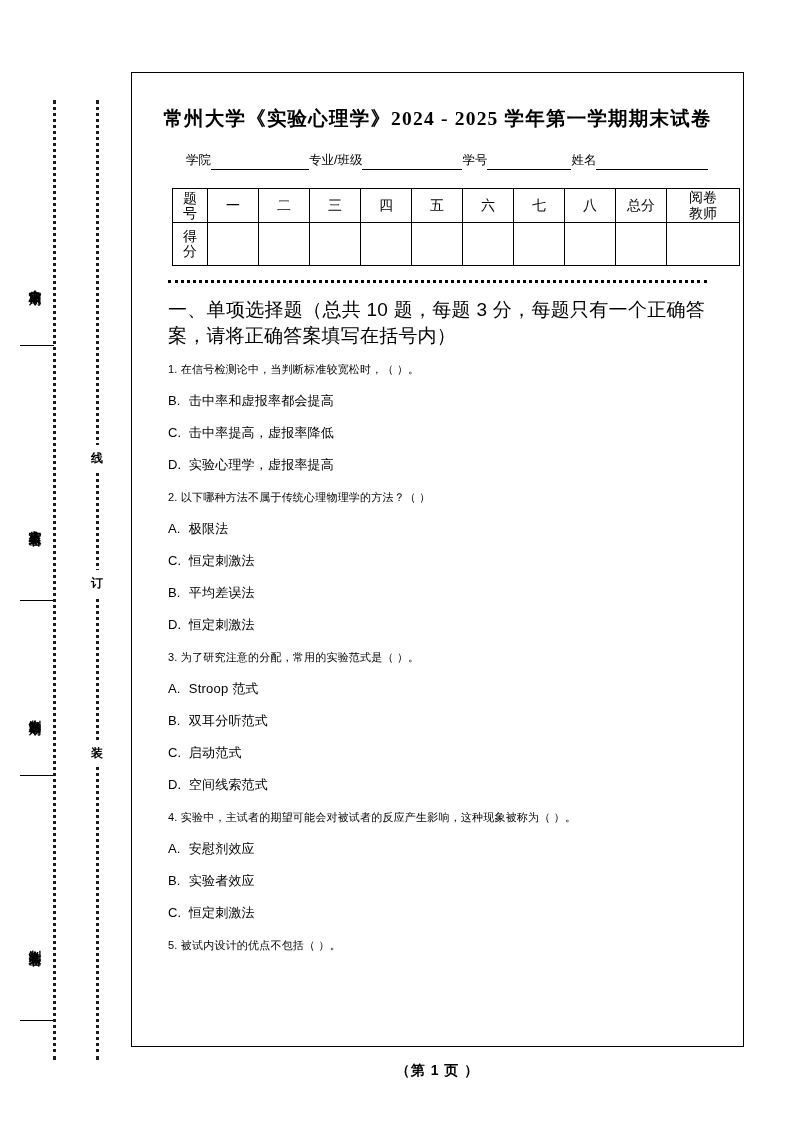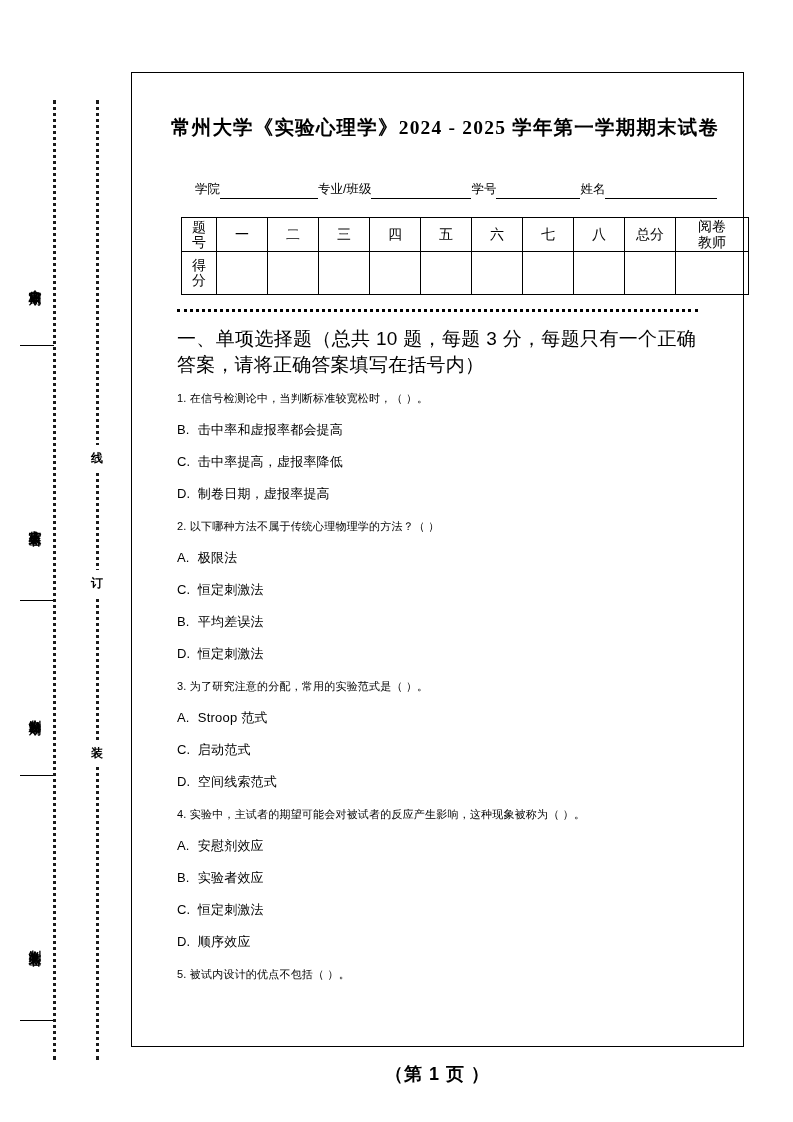--- a/index.html
+++ b/index.html
@@ -86,21 +86,21 @@
 
   
   .paper-frame {
     position: absolute;
     left: 131px;
     top: 72px;
     width: 613px;
     height: 975px;
     border: 1.6px solid #000;
     box-sizing: border-box;
-    padding: 17px;
+    padding: 8px;
   }
 
   .frame-inner {
     padding: 18px 22px 0 22px;
   }
 
   
   .exam-title {
     text-align: center;
     font-family: "Liberation Serif", "DejaVu Serif", serif;
@@ -117,21 +117,20 @@
     align-items: flex-end;
     margin-top: 20px;
     padding: 0 6px 0 24px;
     font-size: 12.5px;
     font-family: "Liberation Sans", "DejaVu Sans", sans-serif;
   }
   .id-field {
     display: flex;
     align-items: flex-end;
     white-space: nowrap;
-    margin-top: 20px;
   }
   .id-label {
     font-size: 12.5px;
     font-weight: normal;
     padding-bottom: 1px;
   }
   .id-blank {
     border-bottom: 1px solid #000;
     height: 13px;
   }
@@ -209,21 +208,21 @@
   .opt-letter { display: inline-block; min-width: 17px; }
 
   
   .page-footer {
     position: absolute;
     left: 131px;
     top: 1062px;
     width: 613px;
     text-align: center;
     font-family: "Liberation Sans", "DejaVu Sans", sans-serif;
-    font-size: 18px;
+    font-size: 14px;
     font-weight: bold;
     letter-spacing: 1px;
   }
 </style>
 </head>
 <body>
 
 <div class="margin-labels">
   <div class="v-label vl-0">审核日期：</div>
   <div class="v-label vl-1">审核人签名：</div>
@@ -320,21 +319,21 @@
       <div class="option-line">
         <span class="opt-letter">B.</span>
         <span>击中率和虚报率都会提高</span>
       </div>
       <div class="option-line">
         <span class="opt-letter">C.</span>
         <span>击中率提高，虚报率降低</span>
       </div>
       <div class="option-line">
         <span class="opt-letter">D.</span>
-        <span>制卷日期，虚报率提高</span>
+        <span>实验心理学，虚报率提高</span>
       </div>
 
       <div class="question-stem">
         <span>2.</span>
         <span>以下哪种方法不属于传统心理物理学的方法？（   ）</span>
       </div>
       <div class="option-line">
         <span class="opt-letter">A.</span>
         <span>极限法</span>
       </div>
@@ -353,20 +352,24 @@
 
       <div class="question-stem">
         <span>3.</span>
         <span>为了研究注意的分配，常用的实验范式是（   ）。</span>
       </div>
       <div class="option-line">
         <span class="opt-letter">A.</span>
         <span>Stroop 范式</span>
       </div>
       <div class="option-line">
+        <span class="opt-letter">B.</span>
+        <span>双耳分听范式</span>
+      </div>
+      <div class="option-line">
         <span class="opt-letter">C.</span>
         <span>启动范式</span>
       </div>
       <div class="option-line">
         <span class="opt-letter">D.</span>
         <span>空间线索范式</span>
       </div>
 
       <div class="question-stem">
         <span>4.</span>
@@ -377,24 +380,20 @@
         <span>安慰剂效应</span>
       </div>
       <div class="option-line">
         <span class="opt-letter">B.</span>
         <span>实验者效应</span>
       </div>
       <div class="option-line">
         <span class="opt-letter">C.</span>
         <span>恒定刺激法</span>
       </div>
-      <div class="option-line">
-        <span class="opt-letter">D.</span>
-        <span>顺序效应</span>
-      </div>
 
       <div class="question-stem">
         <span>5.</span>
         <span>被试内设计的优点不包括（   ）。</span>
       </div>
 
     </div>
   </div>
 </div>
 

